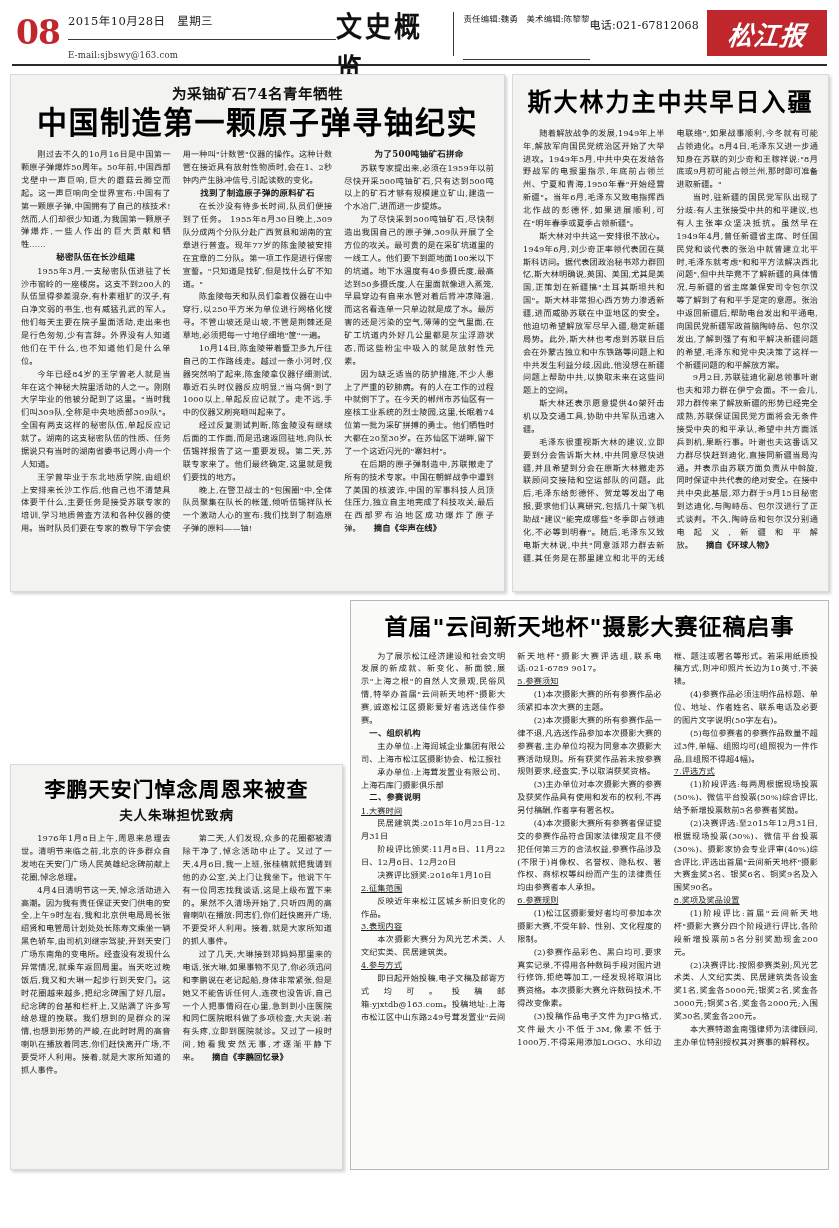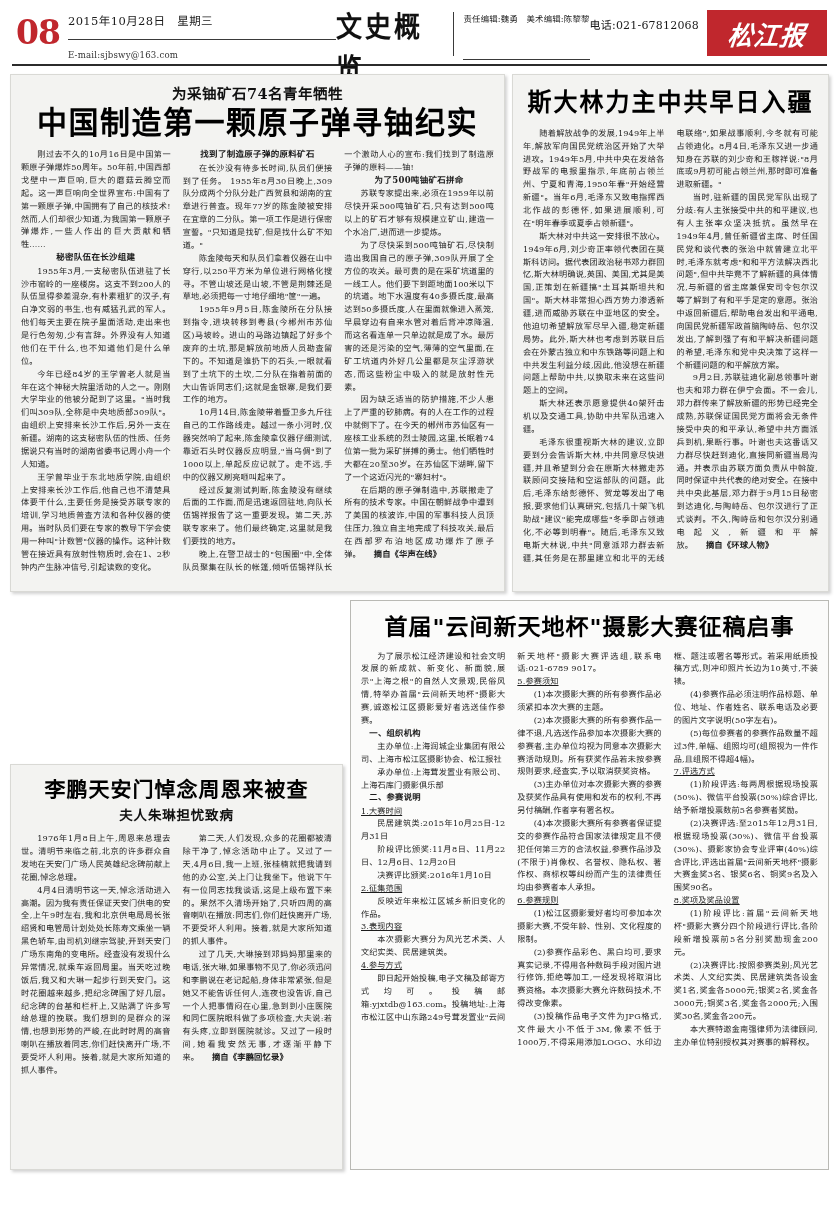--- a/index.html
+++ b/index.html
@@ -268,26 +268,25 @@
 
   <div class="grid">
 
     <div class="art col-left" style="height:518px;overflow:hidden;">
       <div class="kicker">为采铀矿石74名青年牺牲</div>
       <div class="headline-xl">中国制造第一颗原子弹寻铀纪实</div>
       <div class="cols c3">
           <p>刚过去不久的10月16日是中国第一颗原子弹爆炸50周年。50年前,中国西部戈壁中一声巨响,巨大的蘑菇云腾空而起。这一声巨响向全世界宣布:中国有了第一颗原子弹,中国拥有了自己的核技术! 然而,人们却很少知道,为我国第一颗原子弹爆炸,一些人作出的巨大贡献和牺牲……</p>
           <h4>秘密队伍在长沙组建</h4>
           <p>1955年3月,一支秘密队伍进驻了长沙市窑岭的一座楼房。这支不到200人的队伍显得参差混杂,有朴素粗犷的汉子,有白净文弱的书生,也有威猛孔武的军人。他们每天主要在院子里面活动,走出来也是行色匆匆,少有言辞。外界没有人知道他们在干什么,也不知道他们是什么单位。</p>
-          <p>今年已经84岁的王学曾老人就是当年在这个神秘大院里活动的人之一。刚刚大学毕业的他被分配到了这里。"当时我们叫309队,全称是中央地质部309队"。由组织上安排来长沙工作后,另外一支在新疆。湖南的这支秘密队伍的性质、任务据说只有当时的湖南省委书记周小舟一个人知道。</p>
+          <p>今年已经84岁的王学曾老人就是当年在这个神秘大院里活动的人之一。刚刚大学毕业的他被分配到了这里。"当时我们叫309队,全称是中央地质部309队"。全国有两支这样的秘密队伍,单起反应记就了。湖南的这支秘密队伍的性质、任务据说只有当时的湖南省委书记周小舟一个人知道。</p>
           <p>王学曾毕业于东北地质学院,由组织上安排来长沙工作后,他自己也不清楚具体要干什么,主要任务是接受苏联专家的培训,学习地质普查方法和各种仪器的使用。当时队员们要在专家的教导下学会使用一种叫"计数管"仪器的操作。这种计数管在接近具有放射性物质时,会在1、2秒钟内产生脉冲信号,引起读数的变化。</p>
           <h4>找到了制造原子弹的原料矿石</h4>
           <p>在长沙没有待多长时间,队员们便接到了任务。 1955年8月30日晚上,309队分成两个分队分赴广西贺县和湖南的宜章进行普查。现年77岁的陈金陵被安排在宜章的二分队。第一项工作是进行保密宣誓。"只知道是找矿,但是找什么矿不知道。"</p>
           <p>陈金陵每天和队员们拿着仪器在山中穿行,以250平方米为单位进行网格化搜寻。不管山坡还是山坡,不管是荆棘还是草地,必须把每一寸地仔细地"筐"一遍。</p>
-          <p>1955年9月5日,陈金陵所在分队接到指令,进块转移到粤县(今郴州市苏仙区)马坡岭。进山的马路边镇起了好多个废弃的土坑,那是解放前地质人员勘查留下的。不知道是谁扔下的石头,一眼就看到了土坑下的土坎,二分队在指着前面的大山告诉同志们;这就是金银寨,是我们要工作的地方。</p>
           <p>10月14日,陈金陵带着暨卫多九斤往自己的工作路线走。越过一条小河时,仪器突然响了起来,陈金陵拿仪器仔细测试,靠近石头时仪器反应明显,"当乌倜"到了1000以上,单起反应记就了。走不远,手中的仪器又刷亮咂叫起来了。</p>
           <p>经过反复测试判断,陈金陵没有继续后面的工作面,而是迅速返回驻地,向队长伍锡祥报告了这一重要发现。第二天,苏联专家来了。他们最终确定,这里就是我们要找的地方。</p>
           <p>晚上,在警卫战士的"包围圈"中,全体队员聚集在队长的帐篷,倾听伍锡祥队长一个激动人心的宣布:我们找到了制造原子弹的原料——铀!</p>
           <h4>为了500吨铀矿石拼命</h4>
           <p>苏联专家提出来,必须在1959年以前尽快开采500吨铀矿石,只有达到500吨以上的矿石才够有规模建立矿山,建造一个水冶厂,进而进一步提炼。</p>
           <p>为了尽快采到500吨铀矿石,尽快制造出我国自己的原子弹,309队开展了全方位的攻关。最可贵的是在采矿坑道里的一线工人。他们要下到距地面100米以下的坑道。地下水温度有40多摄氏度,最高达到50多摄氏度,人在里面就像进入蒸笼,早晨穿边有自来水管对着后背冲凉降温,而这名看连单一只单边就是成了水。最厉害的还是污染的空气,薄薄的空气里面,在矿工坑道内外好几公里都是灰尘浮游状态,而这些粉尘中吸入的就是放射性元素。</p>
           <p>因为缺乏适当的防护措施,不少人患上了严重的矽肺病。有的人在工作的过程中就倒下了。在今天的郴州市苏仙区有一座核工业系统的烈士陵园,这里,长眠着74位第一批为采矿拼搏的勇士。他们牺牲时大都在20至30岁。在苏仙区下湖畔,留下了一个这近闪光的"寨妇村"。</p>
           <p>在后期的原子弹制造中,苏联撤走了所有的技术专家。中国在朝鲜战争中遭到了美国的核波诈,中国的军事科技人员顶住压力,独立自主地完成了科技攻关,最后在西部罗布泊地区成功爆炸了原子弹。<span class="src">　　摘自《华声在线》</span></p>
         </div>
     </div>

